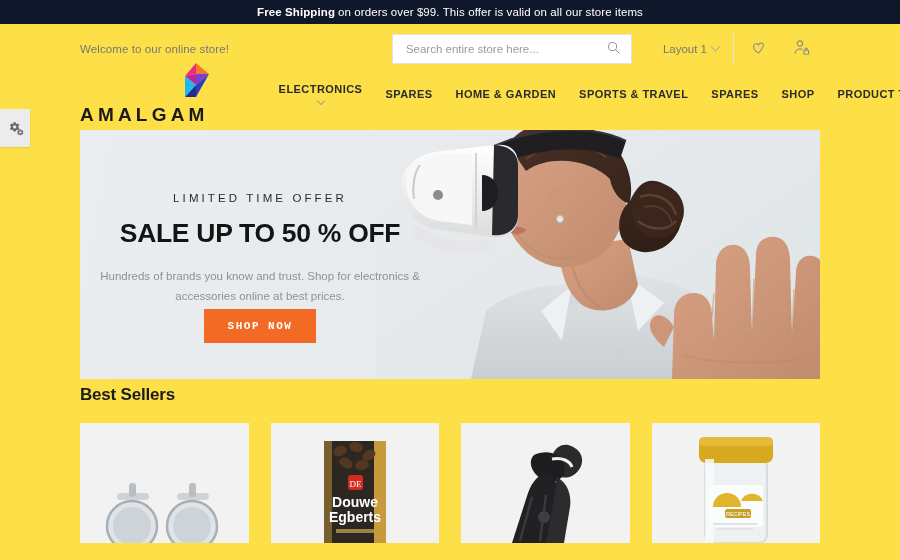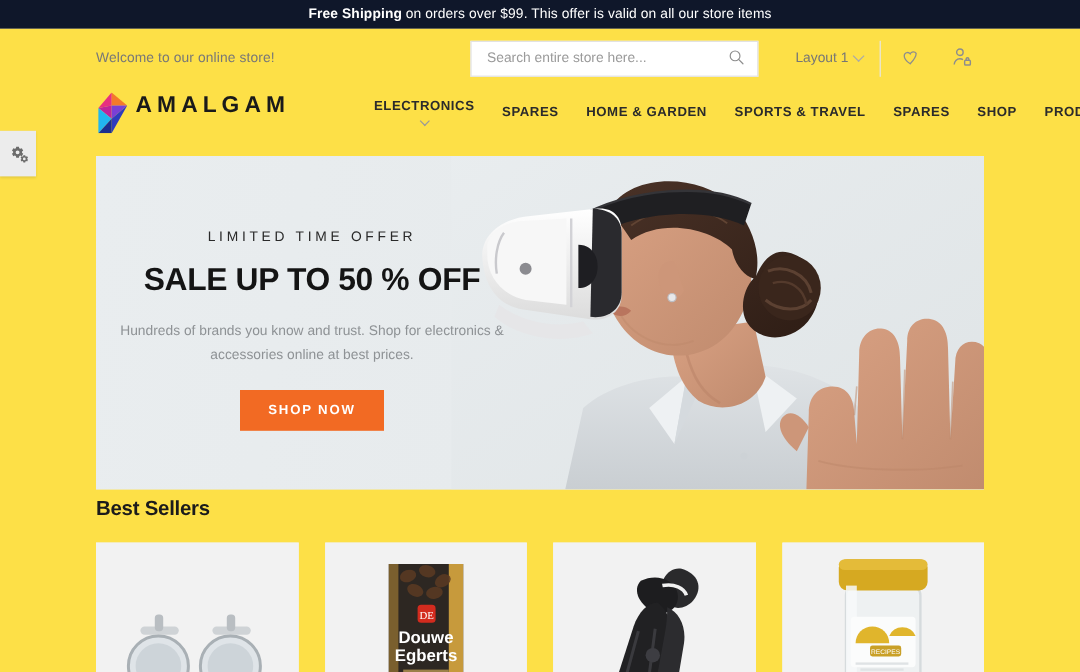--- a/index.html
+++ b/index.html
@@ -73,21 +73,21 @@
   .icon-btn{
     display:flex; align-items:center; justify-content:center;
     width:38px; height:30px; cursor:pointer; background:none; border:0;
   }
 
   
   .header-main{
     display:flex; align-items:center;
     height:56px;
   }
-  .logo{ display:flex; align-items:flex-start; gap:7px; }
+  .logo{ display:flex; align-items:flex-end; gap:7px;flex-direction:column; }
   .logo-mark{ width:26px; height:34px; display:block; }
   .logo-text{
     font-size:19px; font-weight:700; letter-spacing:4.2px; color:#1a1a1a;
   }
 
   .nav{
     margin-left:70px;
     display:flex; align-items:center; gap:23px;
   }
   .nav-item{
@@ -96,44 +96,44 @@
     display:flex; align-items:center; gap:5px;flex-direction:column;
   }
   .nav-chev{ width:6px; height:6px;
     border-right:1.1px solid #999; border-bottom:1.1px solid #999;
     transform:rotate(45deg) translate(-1.5px,-1.5px);
   }
 
   
   .hero{
     margin:8px 80px 0 80px;
-    height:278px;
+    height:249px;
     background:linear-gradient(100deg,#e9edef 0%,#e7ebed 45%,#e4e8ea 100%);
     position:relative; overflow:hidden;
   }
   .hero-copy{
     position:absolute; left:0; top:62px; width:360px;
     text-align:center;
   }
   .hero-kicker{
     font-size:11.5px; font-weight:500; letter-spacing:3.1px; color:#2a2a2a;
     margin-bottom:14px;
   }
   .hero-title{
     font-size:26.5px; font-weight:700; line-height:1.18;
     letter-spacing:-.3px; color:#141414;
   }
   .hero-desc{
     margin-top:17px; font-size:11.5px; line-height:1.75;
     color:#8e9295; padding:0 15px;
   }
   .hero-cta{
-    margin-top:18px; display:inline-block;
+    margin-top:2px; display:inline-block;
     background:#f26a23; color:#fff; border:0; cursor:pointer;
-    font-family:Liberation Sans, sans-serif; font-size:11px; font-weight:700; letter-spacing:1.5px;
+    font-family:Liberation Mono, monospace; font-size:11px; font-weight:700; letter-spacing:1.5px;
     padding:11px 24px;
   }
 
   
   .hero-photo{
     position:absolute; right:0; top:0; bottom:0; width:450px;
     overflow:hidden;
   }
   .hero-photo svg{ position:absolute; right:-6px; bottom:0; }
 

